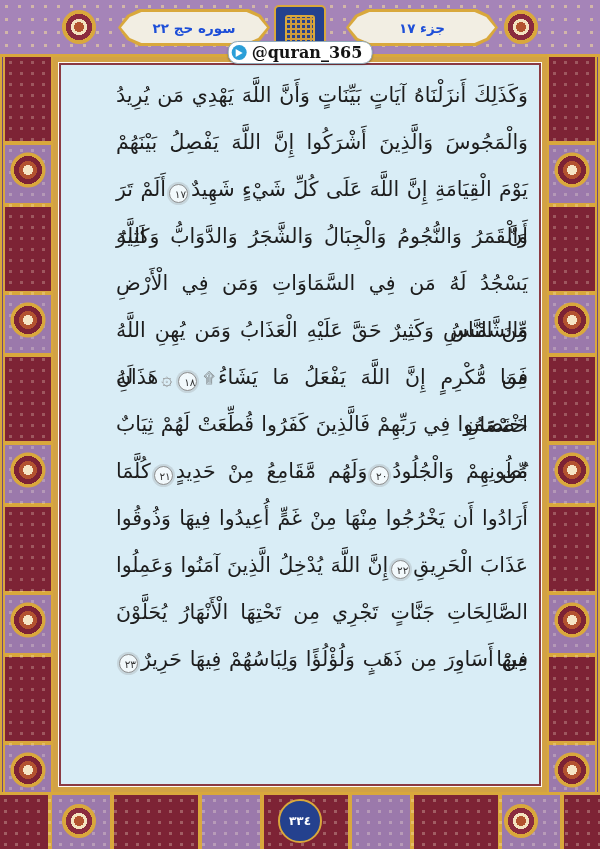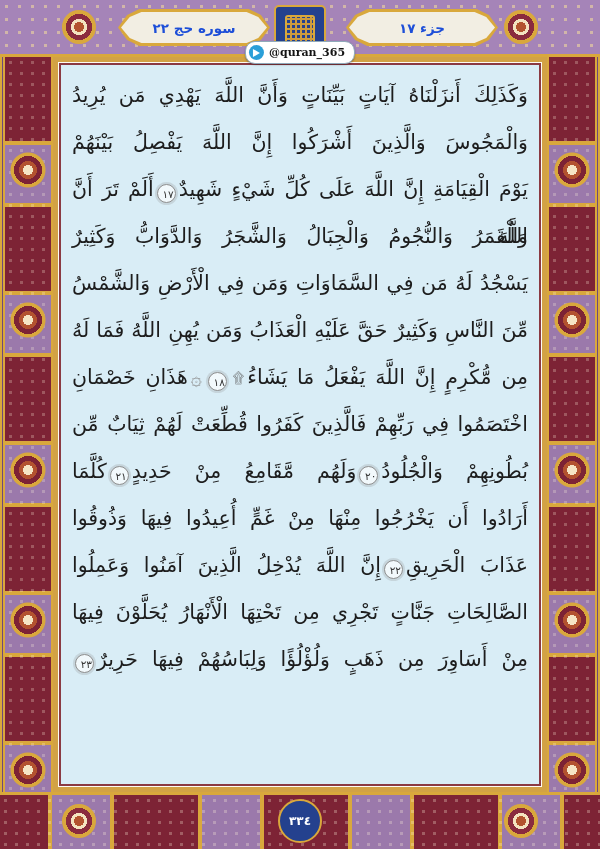--- a/index.html
+++ b/index.html
@@ -69,30 +69,30 @@
   
   .tg-badge {
     position:absolute; left:50%; top:41px; transform:translateX(-50%);
     background:#ffffff; border:1px solid #8fa9ba; border-radius:10px; height:21px;
     display:flex; align-items:center; gap:5px; padding:0 9px 0 3px; z-index:6;
     box-shadow:0 1px 2px rgba(0,0,0,.3); cursor:pointer;
   }
   .tg-icon { width:15px; height:15px; border-radius:50%; background:#2b9fd8; position:relative; flex:none; }
   .tg-icon::after { content:""; position:absolute; left:4px; top:3.5px;
     border-left:7px solid #fff; border-top:4px solid transparent; border-bottom:4px solid transparent; }
-  .tg-text { font-family:"DejaVu Serif", serif; font-weight:bold; font-size:11px; color:#141414; }
+  .tg-text { font-family:"DejaVu Serif", serif; font-weight:bold; font-size:16px; color:#141414; }
   
   .text-frame {
     position:absolute; left:53px; top:57px; width:494px; height:735px;
     background:#d2a245; padding:5px; box-sizing:border-box; z-index:1;
   }
   .text-frame-mid { background:#fdfbf4; padding:1px; height:100%; box-sizing:border-box; }
   .text-frame-line { border:2px solid #8a3a42; background:#d9edf6; height:100%; box-sizing:border-box; padding:7px 11px 0; }
   
-  .text-area { direction:rtl; height:100%; }
+  .text-area { direction:rtl; height:100%;margin-left:44px; }
   .qline {
     height:47px; line-height:47px; white-space:nowrap;
     text-align:justify; text-align-last:justify;
     font-size:20.5px; color:#1d1d1d; overflow:visible;
   }
   .seg-text { white-space:normal; }
   .mark { display:inline-block; margin:0 3px; }
   .mark-verse {
     min-width:19px; height:19px; line-height:18px; border-radius:50%;
     border:1.5px solid #8f8f8f; box-shadow:0 0 0 2px rgba(145,145,145,.25);

